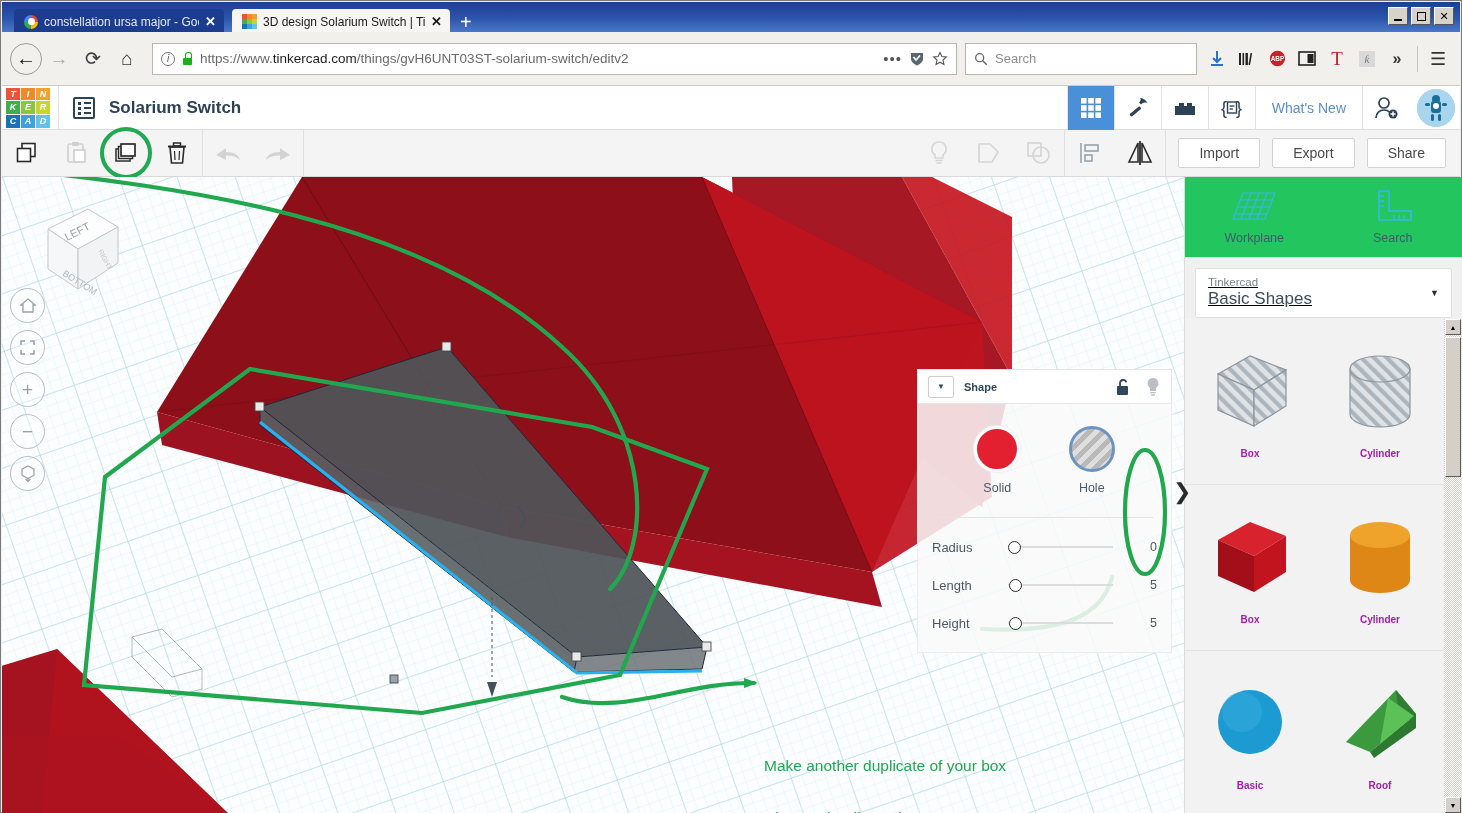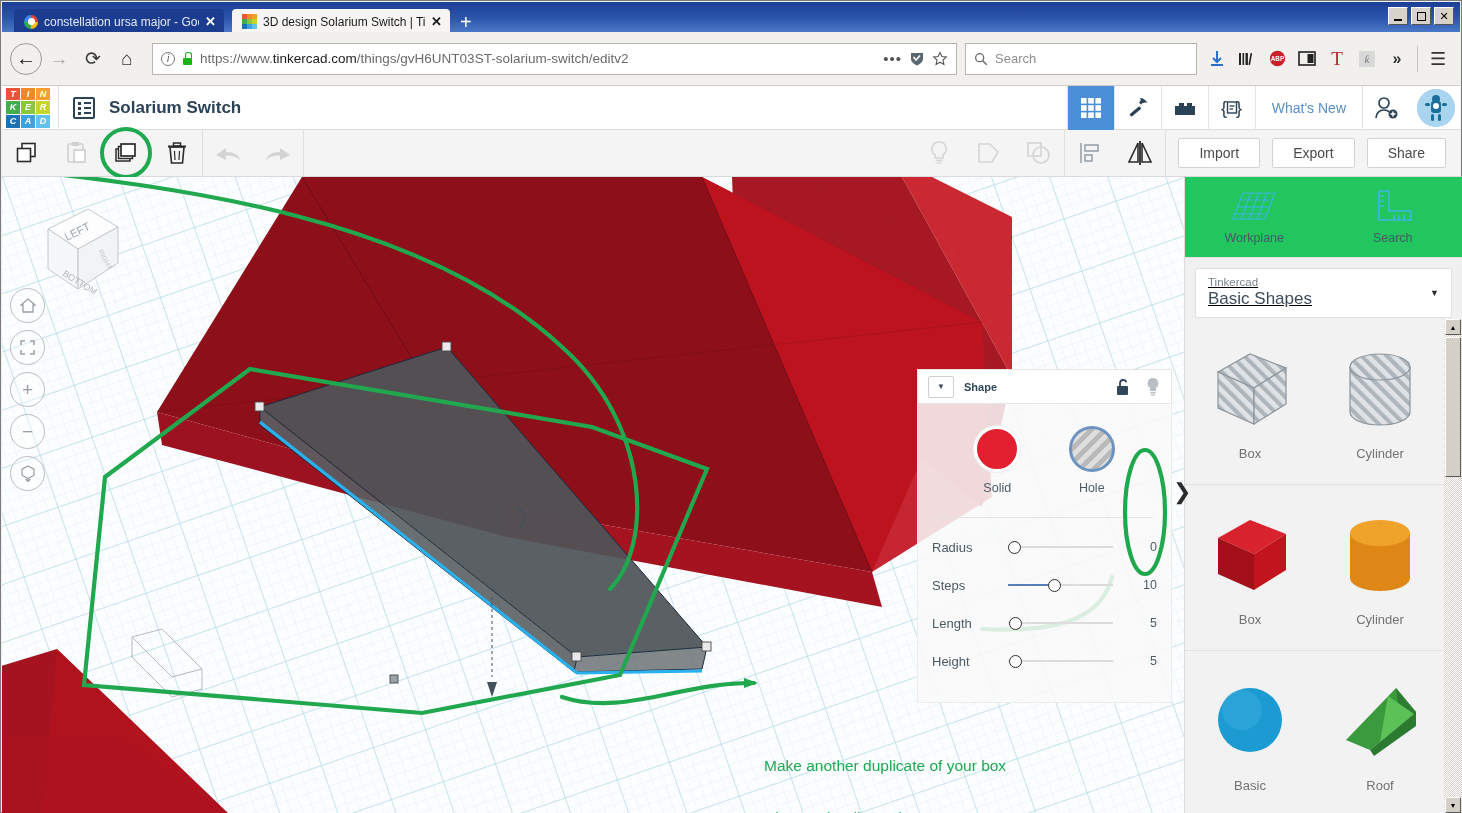--- a/index.html
+++ b/index.html
@@ -115,21 +115,21 @@
     display:flex; align-items:center; justify-content:center; color:#9aa0a4; background:rgba(255,255,255,0.35); }
 
   
   .shapepanel { position:absolute; left:915px; top:192px; width:255px; }
   .sp-head { height:35px; background:#fff; display:flex; align-items:center; padding:0 10px;
     border:1px solid #e6e6e6; }
   .sp-caret { width:26px; height:22px; border:1px solid #cfcfcf; border-radius:2px;
     display:flex; align-items:center; justify-content:center; font-size:8px; color:#3a4a5a; }
   .sp-title { margin-left:10px; font-size:11px; font-weight:bold; color:#31475c; }
   .sp-body { background:rgba(249,249,249,0.86); border:1px solid #ececec; border-top:none;
-    padding:16px 14px 22px; }
+    padding:16px 14px 10px; }
   .sp-modes { display:flex; justify-content:space-around; padding:6px 18px 4px; }
   .sp-mode { display:flex; flex-direction:column; align-items:center; gap:9px; }
   .swatch { width:46px; height:46px; border-radius:50%; }
   .swatch.solid { background:#e22030; border:3px solid #fff; box-shadow:0 0 0 1px #f0f0f0; }
   .swatch.hole { border:3px solid #6d93c0;
     background:repeating-linear-gradient(-45deg,#b9b9b9 0 5px,#dedede 5px 10px); }
   .sp-mode span { font-size:12.5px; color:#4d5a66; }
   .sp-rule { height:1px; background:#e4e4e4; margin:18px 4px 10px; }
   .sp-row { display:flex; align-items:center; height:38px; }
   .sp-label { width:76px; font-size:13px; color:#4d5a66; }
@@ -154,21 +154,21 @@
     padding:7px 12px 8px; display:flex; align-items:center; }
   .sb-select .col { flex:1;text-decoration:underline; }
   .sb-select .small { font-size:11.5px; color:#78838c; }
   .sb-select .big { font-size:17px; color:#3c4c5a; margin-top:1px; }
   .sb-select .arr { font-size:9px; color:#2b2b2b; }
   .sb-list { position:absolute; left:0; top:142px; width:260px; height:494px; overflow:hidden;
     background:#f2f2f2; }
   .sb-grid { display:grid; grid-template-columns:1fr 1fr; }
   .sb-cell { height:165px; display:flex; flex-direction:column; align-items:center;
     justify-content:center; gap:12px; position:relative; }
-  .sb-cell .cap { font-size:13px; color:#737373; }
+  .sb-cell .cap { font-size:10px; color:#a21caf;font-weight:bold; }
   .sb-rowline { grid-column:1/3; height:1px; background:#e2e2e2; }
 
   
   .wsb { position:absolute; right:0; top:142px; width:18px; height:494px; background:#f1f1f1; }
   .wsb .trk { position:absolute; left:0; right:0; top:0; bottom:0;
     background:repeating-conic-gradient(#fff 0% 25%, #d6d2cb 0% 50%) 0 0/2px 2px; }
   .wsb .btn { position:absolute; left:1px; width:16px; height:16px; background:#d4d0c8;
     border:1px solid #fff; border-right-color:#5a5a5a; border-bottom-color:#5a5a5a;
     display:flex; align-items:center; justify-content:center; font-size:7px; color:#000; }
   .wsb .thumb { position:absolute; left:1px; width:16px; top:18px; height:140px; background:#d4d0c8;
@@ -613,29 +613,20 @@
 
         <div class="sp-row">
           <div class="sp-label">Radius</div>
           <div class="sp-slider">
             <div class="sp-track"></div>
                 <div class="sp-knob" style="left:0"></div>
           </div>
           <div class="sp-val">0</div>
         </div>
         <div class="sp-row">
-          <div class="sp-label">Steps</div>
-          <div class="sp-slider">
-            <div class="sp-track"></div>
-                <div class="sp-fill" style="width:44px"></div>
-                <div class="sp-knob" style="left:40px"></div>
-          </div>
-          <div class="sp-val">10</div>
-        </div>
-        <div class="sp-row">
           <div class="sp-label">Length</div>
           <div class="sp-slider">
             <div class="sp-track"></div>
                 <div class="sp-knob" style="left:1px"></div>
           </div>
           <div class="sp-val">5</div>
         </div>
         <div class="sp-row">
           <div class="sp-label">Height</div>
           <div class="sp-slider">

